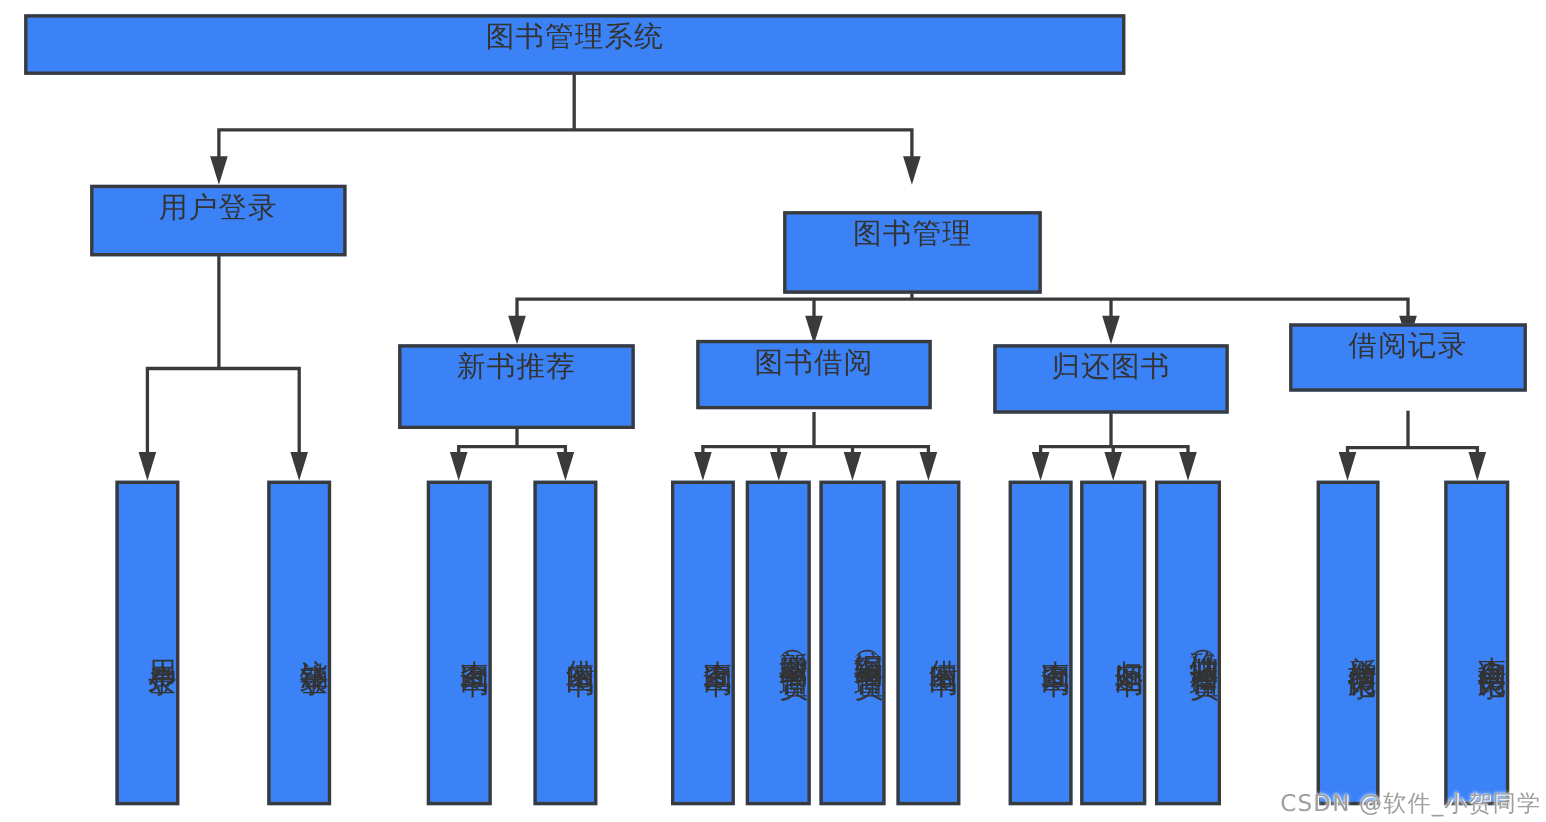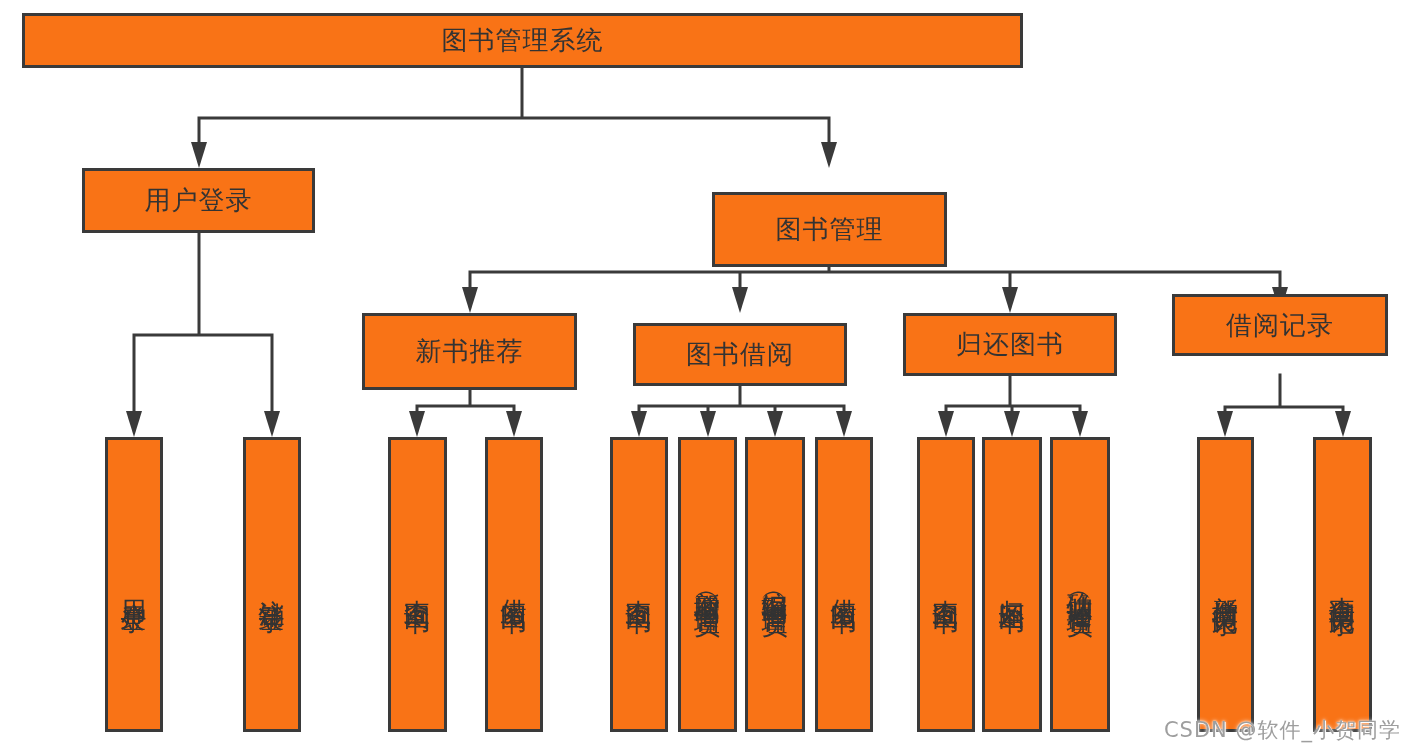--- a/index.html
+++ b/index.html
@@ -14,23 +14,23 @@
     position:absolute;left:0;top:0;width:1405px;height:747px;
     z-index:0;
   }
   .connectors path{
     fill:none;stroke:#3a3a3a;stroke-width:3;stroke-linecap:square;stroke-linejoin:miter;
   }
   .connectors polygon{fill:#3a3a3a;stroke:none;}
   .box{
     position:absolute;
     box-sizing:border-box;
-    background:#f97316;
+    background:#3b82f6;
     border:3px solid #3a3a3a;
-    display:flex;align-items:center;justify-content:center;
+    display:flex;align-items:flex-start;justify-content:center;
     color:#333333;
     z-index:1;
   }
   .box.h{
     font-size:26px;
     letter-spacing:1px;
     font-weight:500;
     white-space:nowrap;
   }
   .box.v{
@@ -110,21 +110,21 @@
   <div class="box h" style="left:82px;top:168px;width:233px;height:65px;">
     <span>用户登录</span>
   </div>
   <div class="box h" style="left:712px;top:168px;width:235px;height:75px;margin-top:24px;">
     <span>图书管理</span>
   </div>
 
   <div class="box h" style="left:362px;top:313px;width:215px;height:77px;">
     <span>新书推荐</span>
   </div>
-  <div class="box h" style="left:633px;top:323px;width:214px;height:63px;">
+  <div class="box h" style="left:633px;top:309px;width:214px;height:63px;">
     <span>图书借阅</span>
   </div>
   <div class="box h" style="left:903px;top:313px;width:214px;height:63px;">
     <span>归还图书</span>
   </div>
   <div class="box h" style="left:1172px;top:294px;width:216px;height:62px;">
     <span>借阅记录</span>
   </div>
 
   <div class="box v" style="left:105px;top:437px;width:58px;height:295px;">

